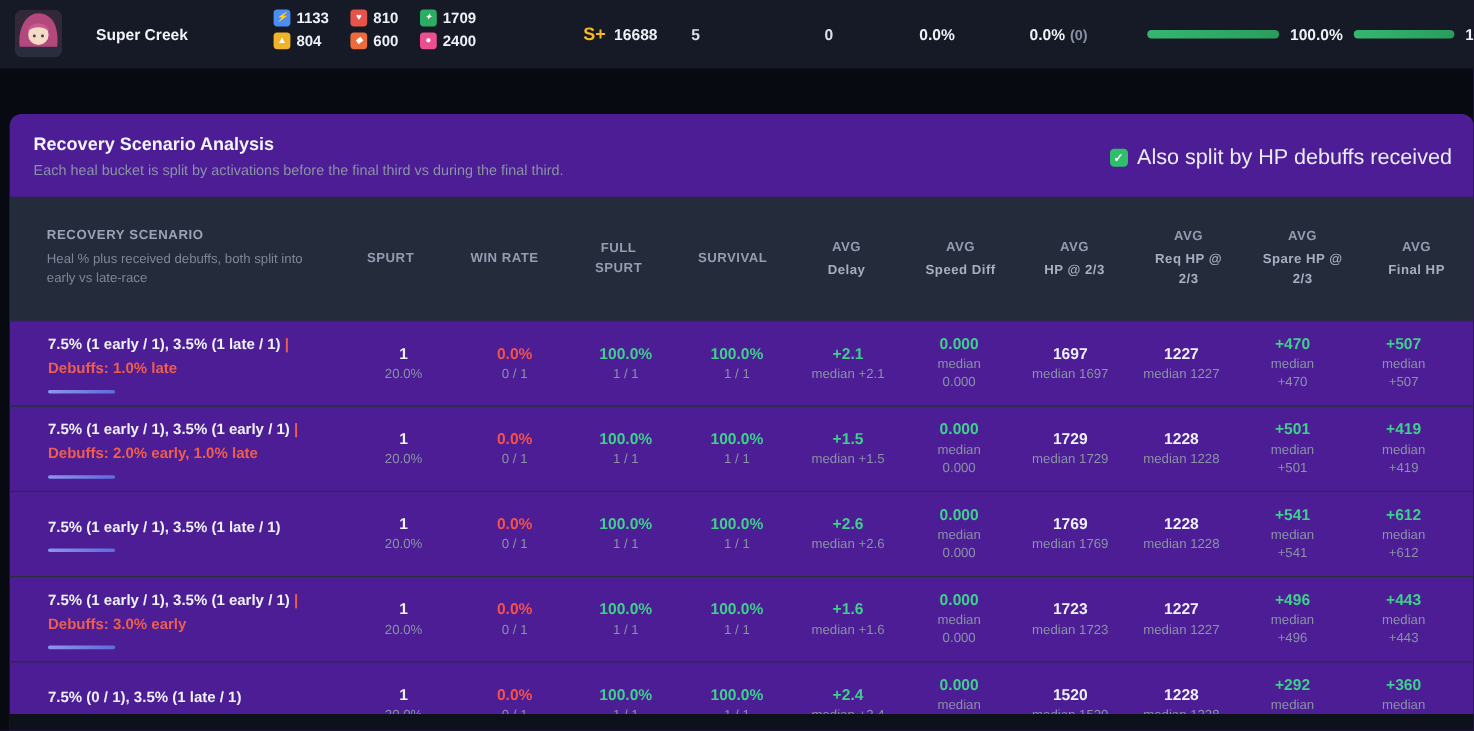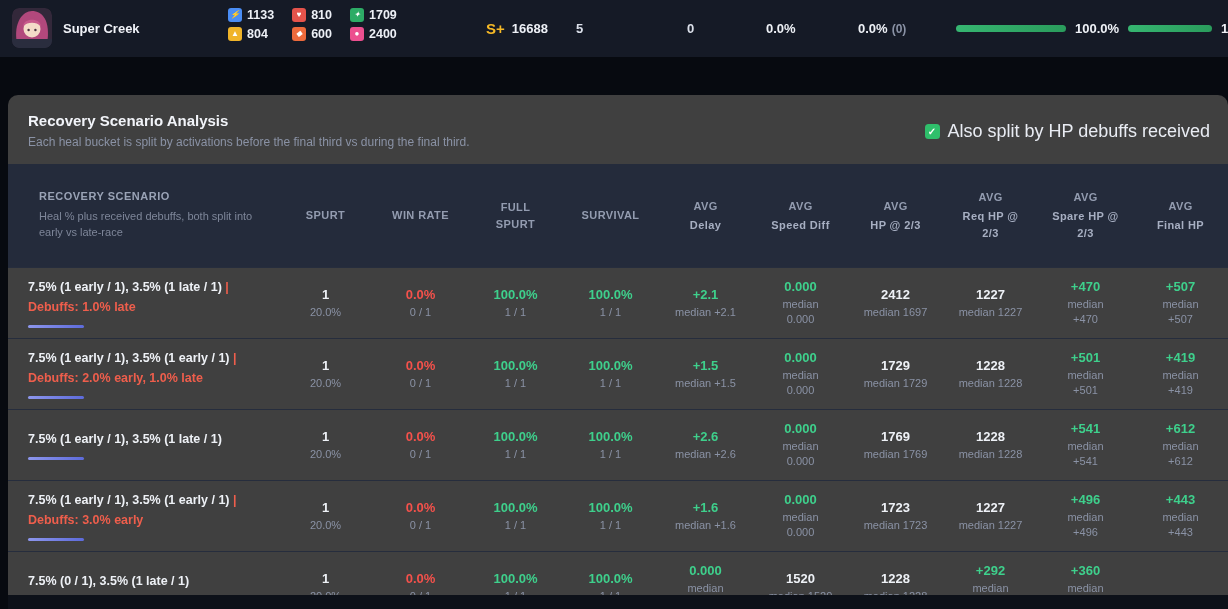--- a/index.html
+++ b/index.html
@@ -6,21 +6,21 @@
   html,body { width:1228px; height:609px; }
   body {
     position:relative; overflow:hidden;
     background:#070a10;
     font-family:"Liberation Sans", sans-serif;
     color:#eef1f6;
   }
 
   
   .topbar { position:absolute; top:0; left:0; right:0; height:57px; background:#151a26; }
-  .trainee { position:absolute; left:12px; top:8px; display:flex; align-items:center; gap:11px; }
+  .trainee { position:absolute; left:12px; top:8px; display:flex; align-items:center; gap:28px; }
   .avatar { width:40px; height:40px; border-radius:7px; overflow:hidden; display:block; flex:none; }
   .trainee-name { font-size:13px; font-weight:700; color:#f1f3f8; }
 
   .stats { position:absolute; left:228px; top:8px; display:grid;
            grid-template-columns:repeat(3,max-content); column-gap:18px; row-gap:5px; }
   .stat { display:flex; align-items:center; gap:5px; }
   .chip { width:14px; height:14px; border-radius:3px; display:grid; place-items:center;
           font-size:8px; color:#fff; line-height:1; }
   .stat b { font-size:12.5px; color:#edf0f6; font-weight:700; }
 
@@ -36,21 +36,21 @@
 
   .bargroup { position:absolute; top:0; bottom:0; display:flex; align-items:center; gap:9px; }
   .bar { width:110px; height:7px; border-radius:4px; flex:none;
          background:linear-gradient(90deg,#36b671,#2a9c5c); }
   .bar-label { font-size:13px; font-weight:700; color:#eef1f6; white-space:nowrap; }
   #bar2 { width:100px; overflow:hidden; }
   #bar2 .bar { width:84px; }
 
   
   .panel { position:absolute; top:95px; left:8px; right:0; bottom:0;
-           background:#404040; border-radius:10px 10px 0 0; }
+           background:#4c1d95; border-radius:10px 10px 0 0; }
   .panel-head { position:relative; padding:17px 20px 15px; }
   .panel-title { font-size:15px; font-weight:700; color:#f2f4f9; }
   .panel-sub { margin-top:6px; font-size:12px; color:#8a92a5; }
   .split-toggle { position:absolute; right:18px; top:26px; display:flex; align-items:center; gap:8px; }
   .checkbox { width:15px; height:15px; border-radius:3.5px; background:#2fbf6b; position:relative; flex:none; }
   .checkbox::after { content:"✓"; position:absolute; inset:0; display:grid; place-items:center;
                      font-size:10px; color:#fff; font-weight:700; }
   .split-label { font-size:18px; color:#e9ecf3; }
 
   
@@ -58,21 +58,21 @@
            min-height:75px; align-items:center; background:#242b3b; padding:8px 0; }
   .scenario-th { padding-left:31px; padding-right:12px; text-align:left; }
   .scenario-th .lab { font-size:11px; font-weight:700; letter-spacing:.5px; color:#9aa3b6; }
   .scenario-th .desc { margin-top:7px; font-size:11px; font-weight:400; color:#7e8699;
                        line-height:1.45; max-width:235px; letter-spacing:0; }
   .th { text-align:center; font-size:11px; font-weight:700; letter-spacing:.4px;
         color:#939cb0; white-space:pre-line; line-height:1.55; }
   .th .bot { display:block; margin-top:2px; color:#a7afc2; font-weight:600; white-space:pre-line; }
 
   .trow { display:grid; grid-template-columns:270px repeat(10,1fr); min-height:71px;
-          align-items:center; border-top:1px solid #262d3d; padding:9px 0; }
+          align-items:center; border-top:1px solid #262d3d; padding:9px 12px; }
   .cell { text-align:center; }
   .val { font-size:13px; font-weight:700; }
   .sub { margin-top:3px; font-size:11px; color:#8a92a5; line-height:1.4; white-space:pre-line; }
   .green { color:#3ed08c; } .red { color:#f5514b; } .white { color:#eef1f6; }
 
   .scen { padding-left:20px; padding-right:12px; text-align:left; }
   .scen-text { font-size:12.5px; font-weight:700; line-height:1.55; color:#eef1f6; }
   .scen-debuff { color:#ef5e4c; }
   .scen-underline { width:56px; height:3px; border-radius:2px; margin-top:8px;
                     background:linear-gradient(90deg,#8d96ec,#5d6bdb); }
@@ -230,21 +230,21 @@
     <div class="cell">
       <div class="val green">+2.1</div>
       <div class="sub">median +2.1</div>
     </div>
     <div class="cell">
       <div class="val green">0.000</div>
       <div class="sub">median
 0.000</div>
     </div>
     <div class="cell">
-      <div class="val white">2412</div>
+      <div class="val white">1697</div>
       <div class="sub">median 1697</div>
     </div>
     <div class="cell">
       <div class="val white">1227</div>
       <div class="sub">median 1227</div>
     </div>
     <div class="cell">
       <div class="val green">+470</div>
       <div class="sub">median
 +470</div>
@@ -429,20 +429,24 @@
     </div>
     <div class="cell">
       <div class="val green">100.0%</div>
       <div class="sub">1 / 1</div>
     </div>
     <div class="cell">
       <div class="val green">100.0%</div>
       <div class="sub">1 / 1</div>
     </div>
     <div class="cell">
+      <div class="val green">+2.4</div>
+      <div class="sub">median +2.4</div>
+    </div>
+    <div class="cell">
       <div class="val green">0.000</div>
       <div class="sub">median
 0.000</div>
     </div>
     <div class="cell">
       <div class="val white">1520</div>
       <div class="sub">median 1520</div>
     </div>
     <div class="cell">
       <div class="val white">1228</div>

